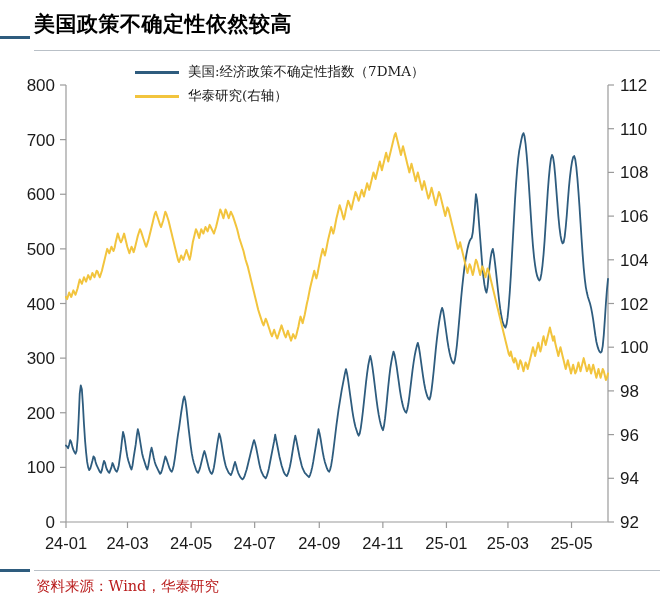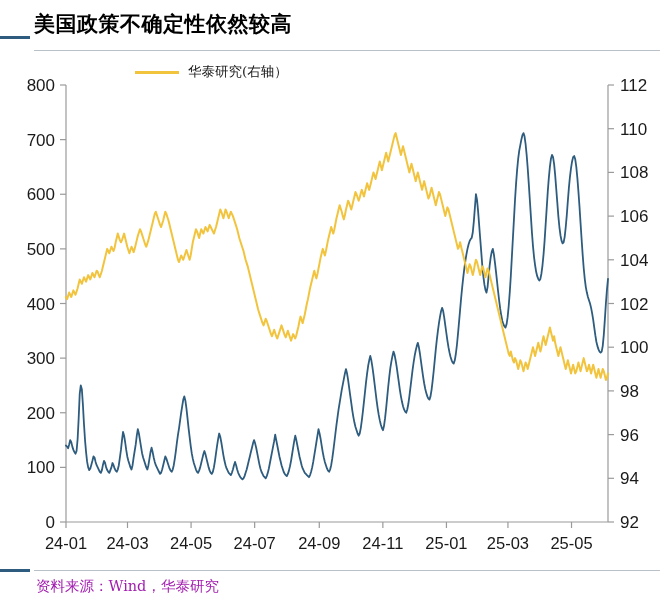--- a/index.html
+++ b/index.html
@@ -60,35 +60,39 @@
     position:absolute;left:0;top:569px;width:30px;height:3px;
     background:#2e5c7e;
   }
   .footer-rule{
     position:absolute;left:34px;top:570px;width:626px;height:1px;
     background:#b9c0c7;
   }
   .footer-text{
     position:absolute;left:36px;top:577px;
     font-family:"DejaVu Serif", serif;
-    font-size:14.5px;color:#a21caf;white-space:nowrap;
+    font-size:14.5px;color:#b91c1c;white-space:nowrap;
   }
 </style>
 </head>
 <body>
 
 <div id="wrap">
 
   <div class="title-row">
     <div class="title-accent"></div>
     <div class="title-text">美国政策不确定性依然较高</div>
     <div class="title-rule"></div>
   </div>
 
   <div class="legend">
+    <div class="legend-item">
+      <span class="legend-swatch" style="background:#2e5c7e"></span>
+      <span class="legend-label">美国:经济政策不确定性指数（7DMA）</span>
+    </div>
     <div class="legend-item">
       <span class="legend-swatch" style="background:#f2c43d"></span>
       <span class="legend-label">华泰研究(右轴）</span>
     </div>
   </div>
 
   <svg id="plot" viewBox="0 0 660 601" xmlns="http://www.w3.org/2000/svg">
     <g id="axis-layer">
         <line x1="66" y1="85" x2="66" y2="522" stroke="#9a9a9a" stroke-width="1.2"></line>
         <line x1="608" y1="85" x2="608" y2="522" stroke="#9a9a9a" stroke-width="1.2"></line>

